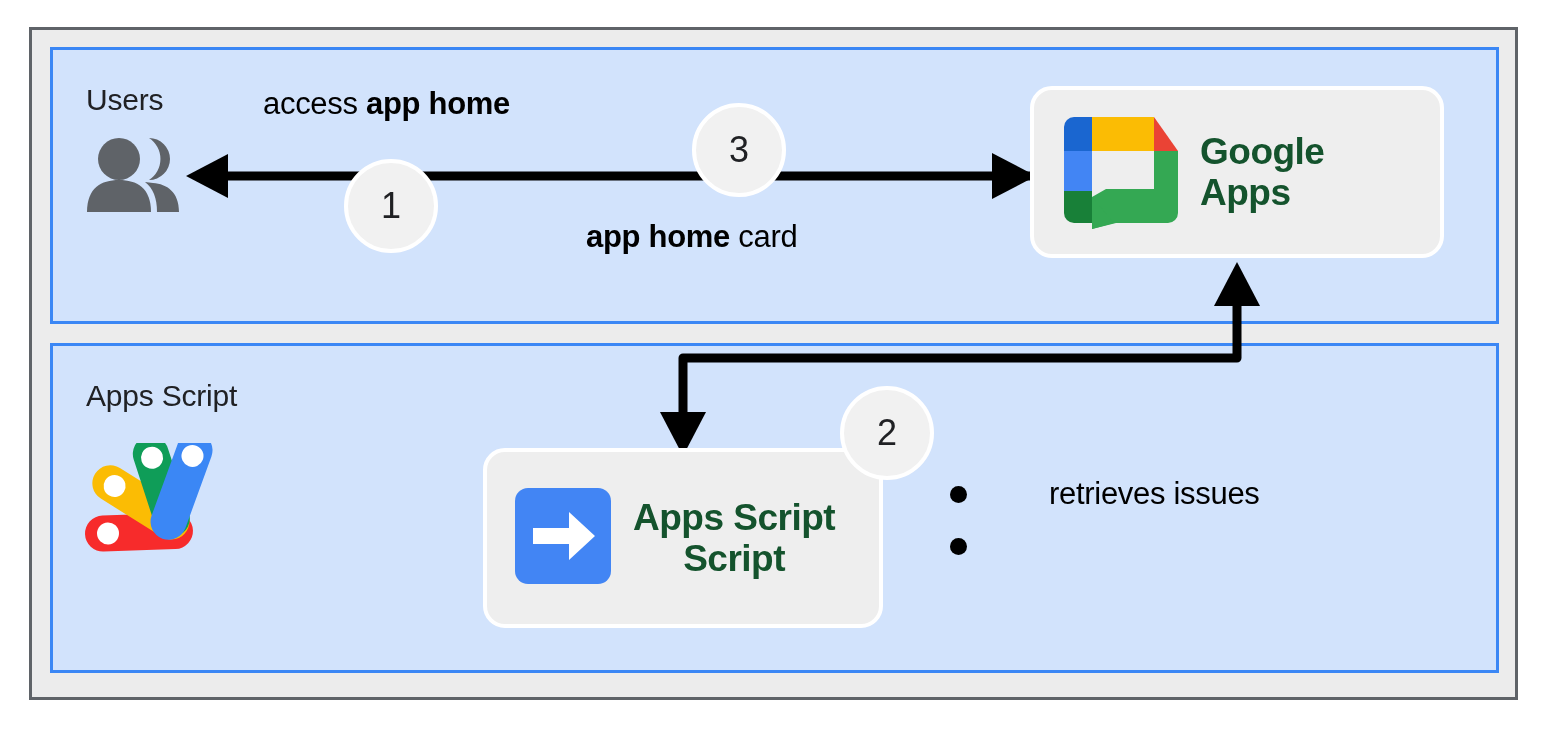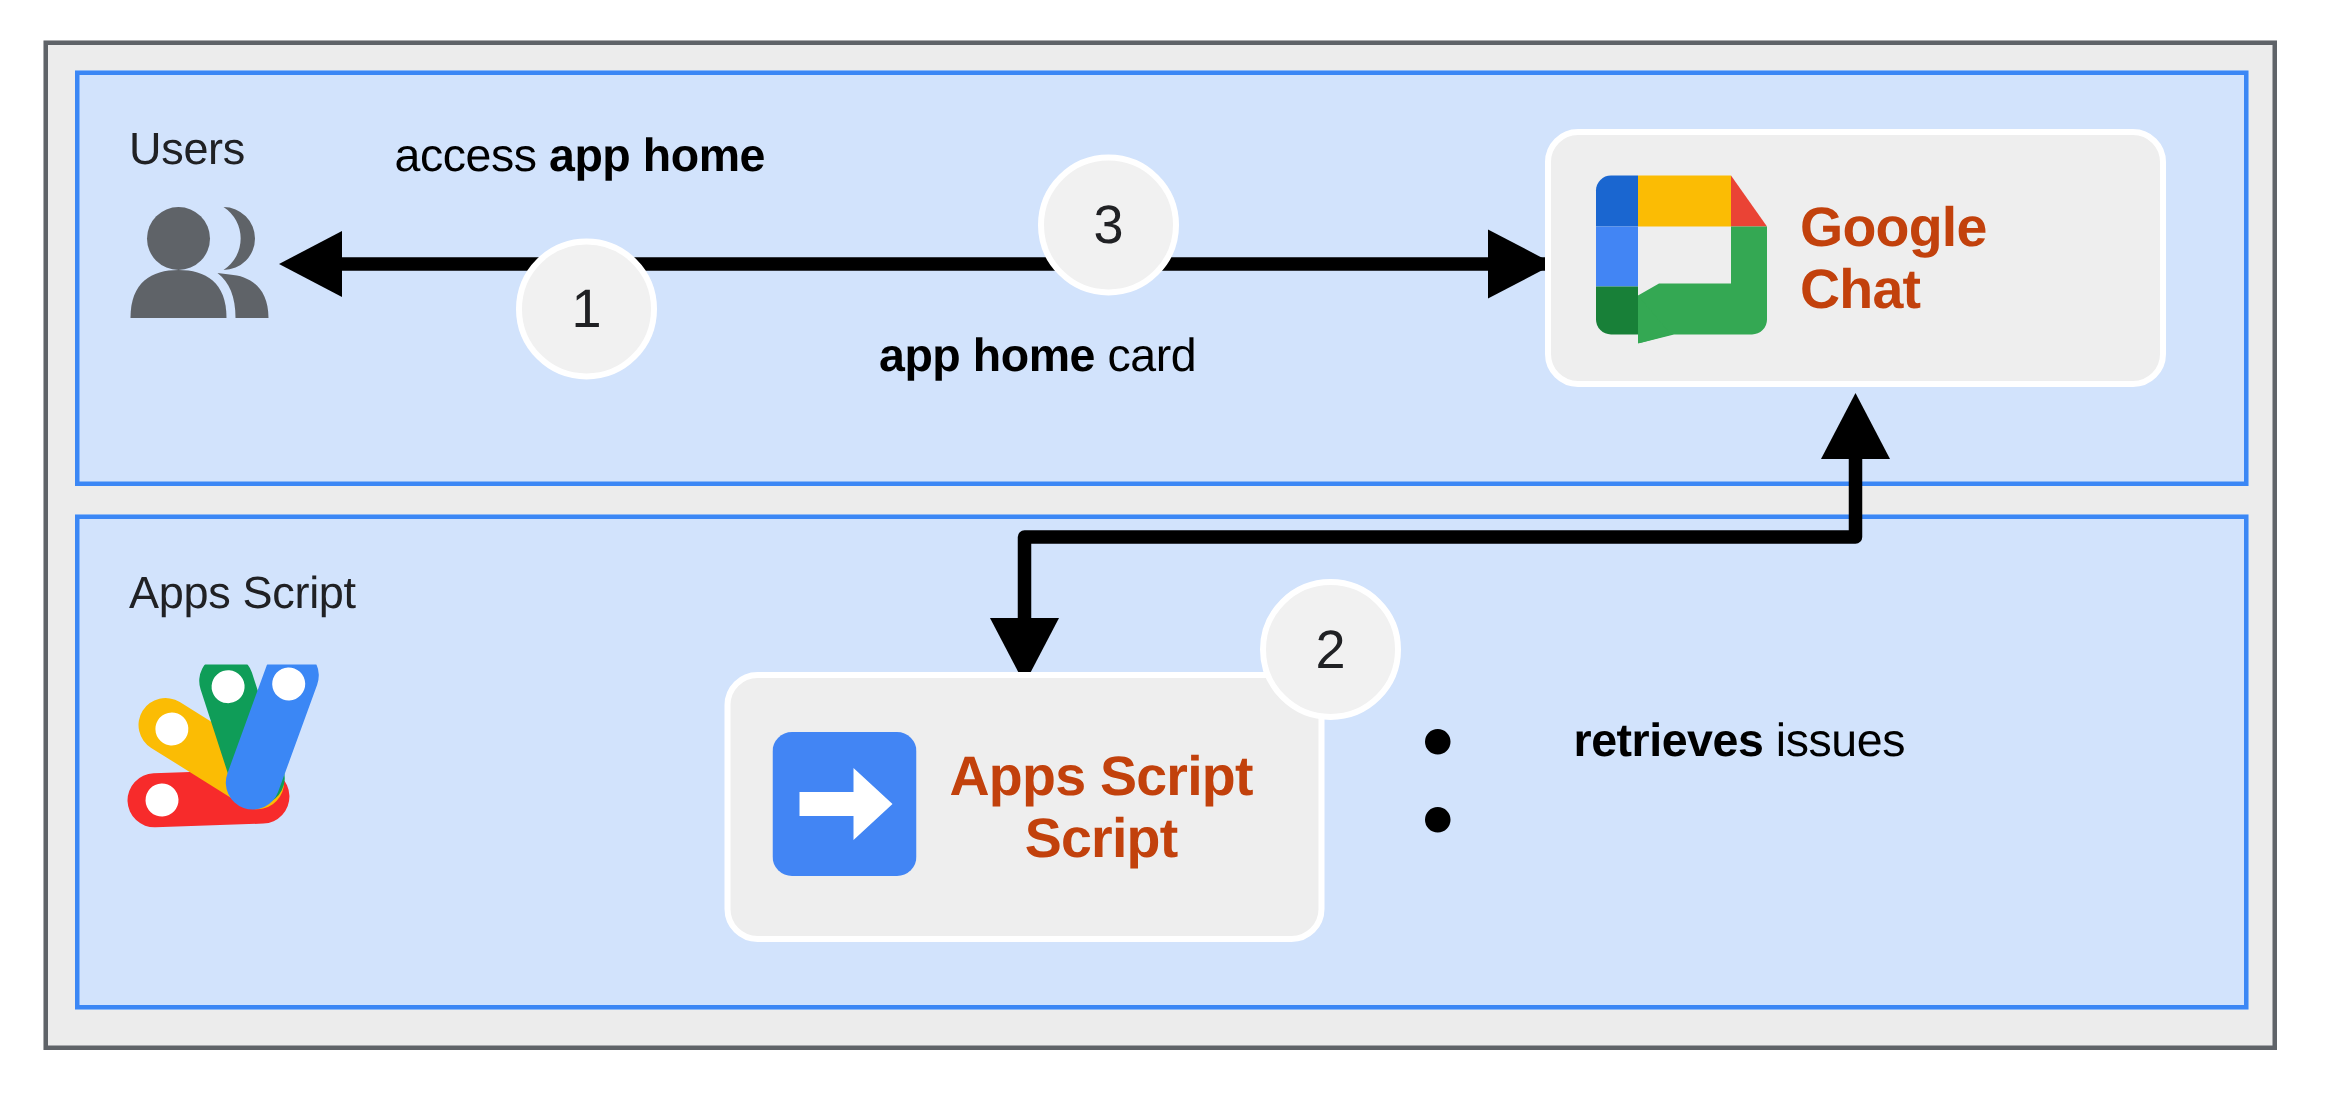--- a/index.html
+++ b/index.html
@@ -34,21 +34,21 @@
   
   .node-card{
     position:absolute;background:#eeeeee;border:4px solid #ffffff;
     border-radius:22px;box-sizing:border-box;
     display:flex;align-items:center;
   }
   .node-chat{left:1030px;top:86px;width:414px;height:172px;padding-left:22px;gap:22px;}
   .node-project{left:483px;top:448px;width:400px;height:180px;padding-left:28px;gap:22px;}
 
   .node-title{
-    color:#c2410c;font-weight:700;font-size:37px;line-height:1.12;
+    color:#14532d;font-weight:700;font-size:37px;line-height:1.12;
     letter-spacing:-0.5px;
   }
   .node-project .node-title{text-align:center;}
 
   
   .flow-text{
     position:absolute;color:#000;font-size:31px;white-space:nowrap;
     letter-spacing:-0.3px;
   }
   .flow-text b{font-weight:700;}
@@ -59,21 +59,21 @@
   
   .bullets{position:absolute;left:950px;top:468px;}
   .bullet-row{
     display:flex;align-items:center;height:52px;color:#000;
     font-size:31px;letter-spacing:-0.3px;white-space:nowrap;
   }
   .bullet-dot{
     width:17px;height:17px;border-radius:50%;background:#000;
     flex:0 0 auto;margin-right:82px;
   }
-  .bullet-row b{font-weight:700;}
+  .bullet-row b{font-weight:400;}
   .bullet-row span.reg{font-weight:400;margin-top:36px;}
 
   
   .step-badge{
     position:absolute;border-radius:50%;background:#f1f1f1;
     border:4px solid #ffffff;box-sizing:border-box;
     display:flex;align-items:center;justify-content:center;
     color:#202124;font-size:36px;font-weight:400;
   }
   .badge-1{left:344px;top:159px;width:94px;height:94px;}
@@ -144,21 +144,21 @@
 
         <path d="M8 80 L36 80 L36 112 L18 112 A10 10 0 0 1 8 102 Z" fill="#188038"></path>
 
         <path d="M98 40 L122 40 L122 102 A10 10 0 0 1 112 112 L60 112 L36 118 L36 86 L50 78 L98 78 Z" fill="#34a853"></path>
 
         <path d="M36 86 L36 118 L58 112 Z" fill="#34a853"></path>
       </svg>
     </span>
     <span class="node-title">
       <span>Google</span><br>
-      <span>Chat</span>
+      <span>Apps</span>
     </span>
   </div>
 
   <div style="position:absolute;left:83px;top:443px;z-index:5;">
     <svg width="140" height="118" viewBox="0 0 140 118">
 
       <g transform="rotate(-2 36 90)">
         <rect x="2" y="72" width="108" height="36" rx="18" fill="#f72b2b"></rect>
         <circle cx="25" cy="90" r="11" fill="#ffffff"></circle>
       </g>

